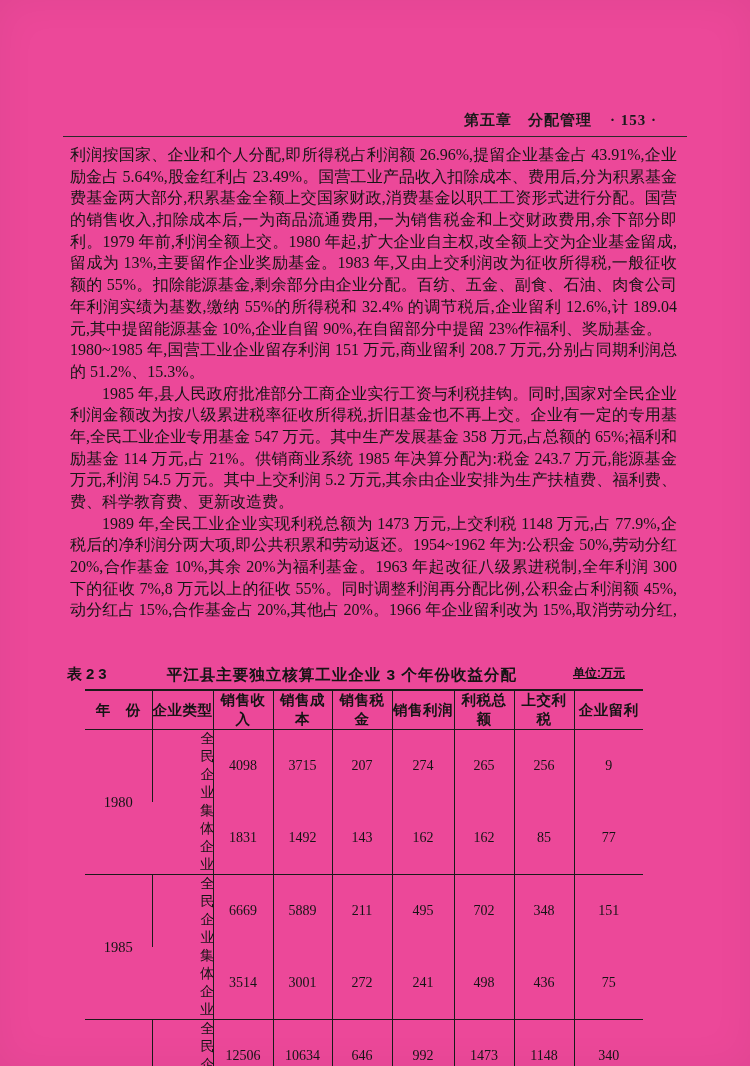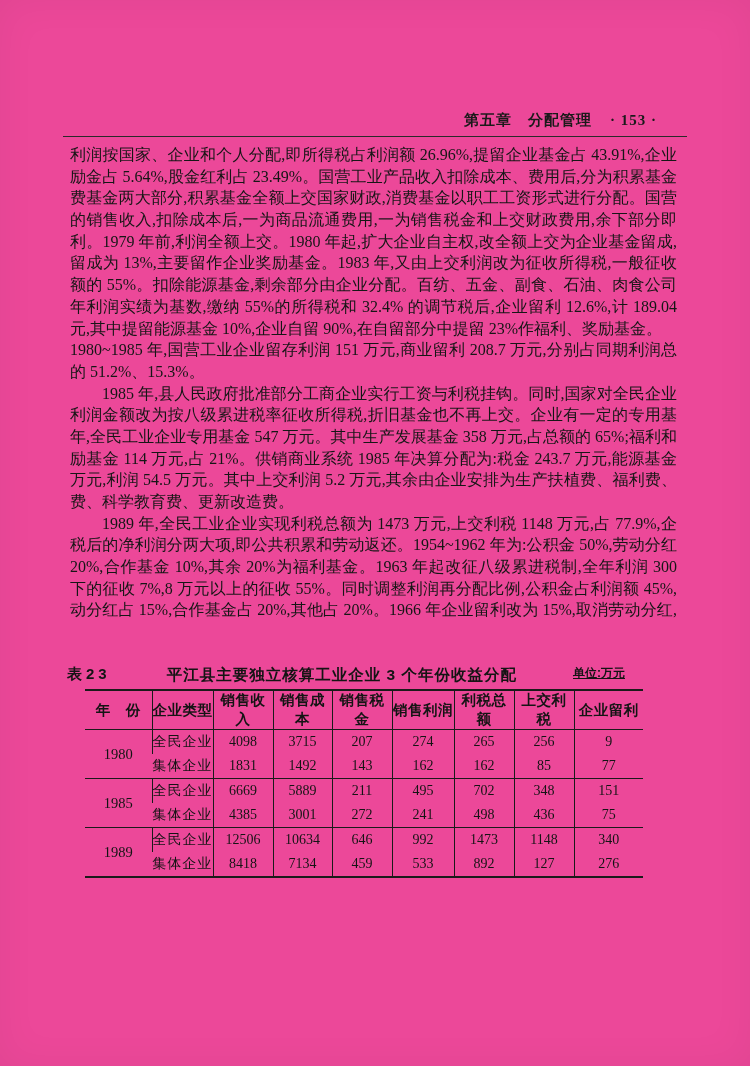--- a/index.html
+++ b/index.html
@@ -72,21 +72,21 @@
   }
   table.datatable td {
     height: 24px;
     font-family: "Liberation Serif", "DejaVu Serif", serif;
     font-size: 14px; text-align: center; padding: 0;
   }
   table.datatable th + th,
   table.datatable td + td { border-left: 1.3px solid #1a1a1a; }
   table.datatable tr.g-first td { border-top: 1.3px solid #1a1a1a; }
   table.datatable td.year { font-size: 14.5px; }
-  table.datatable td.type { letter-spacing: 1px; }
+  table.datatable td.type { letter-spacing: 1px; padding-left: 48px; }
 </style>
 </head>
 <body>
 
 <div class="page">
 
   <div class="running-head">
     <span>第五章　分配管理</span><span class="pageno">· 153 ·</span>
   </div>
   <div class="head-rule"></div>
@@ -175,21 +175,21 @@
         <td>6669</td>
         <td>5889</td>
         <td>211</td>
         <td>495</td>
         <td>702</td>
         <td>348</td>
         <td>151</td>
       </tr>
       <tr>
         <td class="type">集体企业</td>
-        <td>4385</td>
+        <td>3514</td>
         <td>3001</td>
         <td>272</td>
         <td>241</td>
         <td>498</td>
         <td>436</td>
         <td>75</td>
       </tr>
       <tr class="g-first">
         <td class="year" rowspan="2">1989</td>
         <td class="type">全民企业</td>

